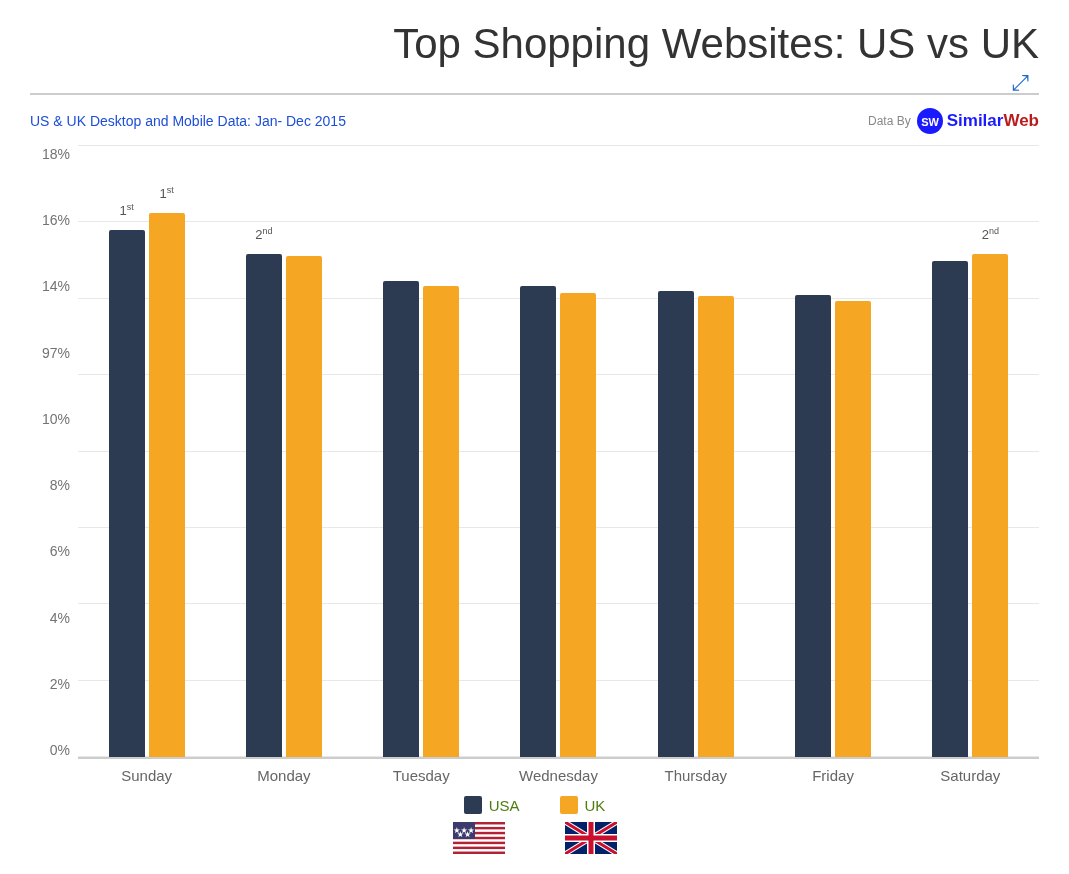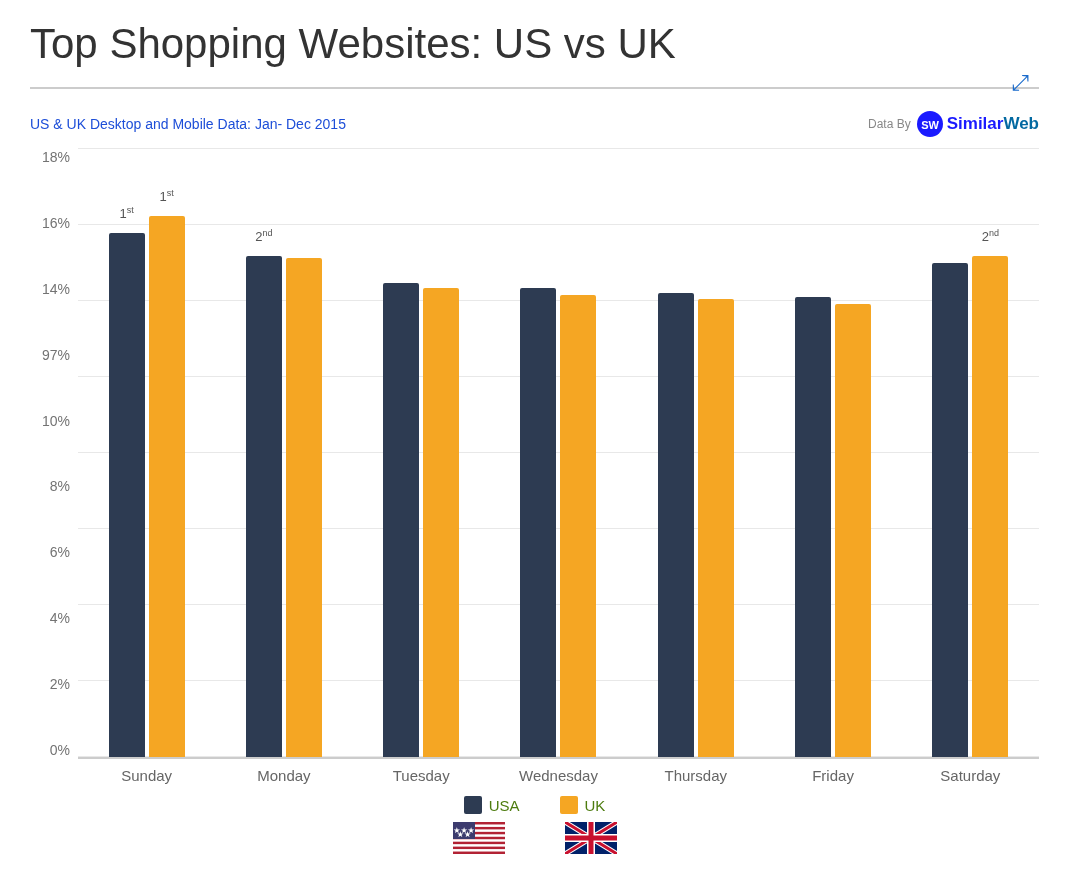--- a/index.html
+++ b/index.html
@@ -11,27 +11,27 @@
       overflow: hidden;
     }
     .chart-container {
       width: 1069px;
       height: 874px;
       padding: 20px 30px 20px 30px;
       display: flex;
       flex-direction: column;
     }
     .title {
-      text-align: left;
+      text-align: right;
       font-size: 42px;
       font-weight: 400;
       color: #333;
-      margin-bottom: 16px;
+      margin-bottom: 7px;
       border-bottom: 2px solid #ccc;
-      padding-bottom: 19px;
+      padding-bottom: 25px;
     }
     .subtitle-row {
       display: flex;
       justify-content: space-between;
       align-items: center;
       margin-bottom: 10px;
       margin-top: 5px;
     }
     .subtitle {
       font-size: 14px;
@@ -224,21 +224,21 @@
     <span class="subtitle">US &amp; UK Desktop and Mobile Data: Jan- Dec 2015</span>
     <div class="data-by">
       <span>Data By</span>
       <div class="similarweb-logo">
 
         <svg class="sw-icon" viewBox="0 0 28 28">
           <circle cx="14" cy="14" r="13" fill="#1a1aff"></circle>
           <text x="14" y="19" text-anchor="middle" fill="white" font-size="11" font-weight="bold">SW</text>
         </svg>
         <span style="font-size:17px;font-weight:bold;color:#1a1aff;">
-          <span style="color:#1a1aff;">S</span><span style="color:#1a1aff;">imilar</span><span style="color:#0369a1;">Web</span>
+          <span style="color:#1a1aff;">S</span><span style="color:#1a1aff;">imilar</span><span style="color:#b91c1c;">Web</span>
         </span>
       </div>
     </div>
   </div>
 
   <div class="chart-area">
     <div class="y-axis-and-bars">
 
       <div class="y-axis" id="y-axis">
           <div class="y-label">0%</div>

